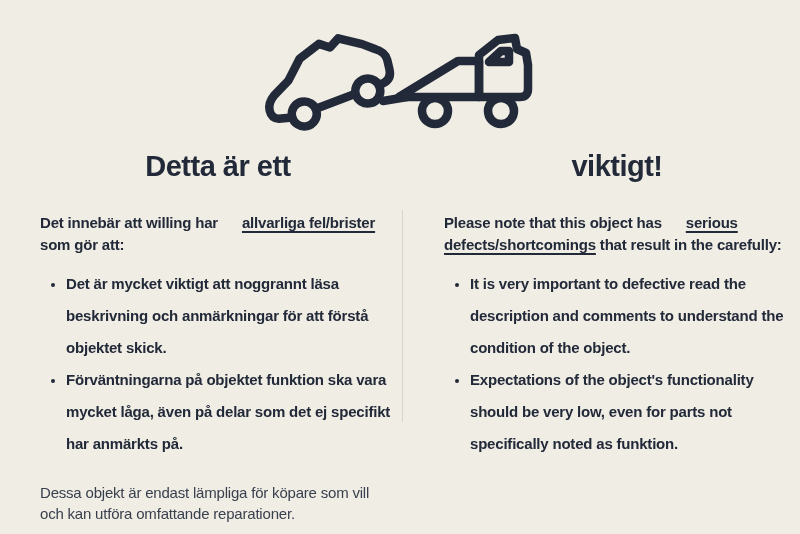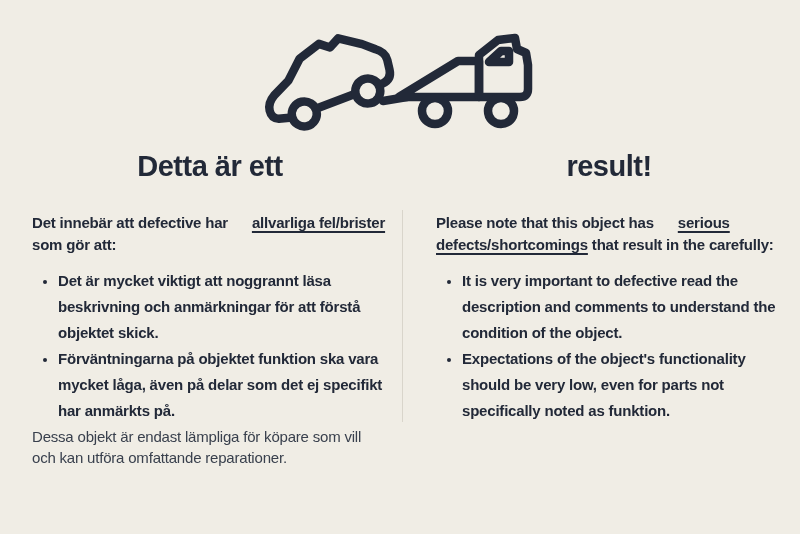--- a/index.html
+++ b/index.html
@@ -19,21 +19,21 @@
   }
   .page { position: relative; width: 800px; height: 534px; }
 
   .illustration { width: 282px; margin: 8px auto 0; }
   .illustration svg { display: block; }
 
   .cols {
     display: grid;
     grid-template-columns: 356px 346px;
     column-gap: 48px;
-    padding-left: 32px;
+    padding-left: 40px;
   }
 
   h1.heading {
     margin: 14px 0 0;
     font-size: 29px;
     line-height: 40px;
     font-weight: bold;
     letter-spacing: -0.5px;
     text-align: center;
     color: var(--ink);
@@ -55,29 +55,29 @@
     margin-left: 20px;
   }
 
   ul.bullets {
     margin: 12px 0 0;
     padding: 0 0 0 26px;
     list-style: disc outside;
   }
   ul.bullets li {
     font-size: 15px;
-    line-height: 26px;
+    line-height: 32px;
     font-weight: bold;
     letter-spacing: -0.2px;
     color: var(--ink);
   }
   ul.bullets li::marker { color: var(--ink); font-size: 13px; }
 
   p.note {
-    margin: 2px 0 0;
+    margin: 22px 0 0;
     font-size: 15px;
     line-height: 21px;
     font-weight: normal;
     letter-spacing: -0.2px;
     color: var(--muted);
   }
 
   .divider {
     position: absolute;
     left: 402px;
@@ -115,31 +115,31 @@
       </g>
     </svg>
   </div>
 
   <div class="cols">
 
     <section class="col">
       <h1 class="heading">
         <span class="hline">Detta är ett</span>
       </h1>
-      <p class="intro"><span>Det innebär att defective har </span><span class="u">allvarliga fel/brister</span><span> som gör att:</span></p>
+      <p class="intro"><span>Det innebär att willing har </span><span class="u">allvarliga fel/brister</span><span> som gör att:</span></p>
       <ul class="bullets">
         <li>Det är mycket viktigt att noggrannt läsa beskrivning och anmärkningar  för att förstå objektet skick.</li>
         <li>Förväntningarna på objektet funktion ska vara mycket låga, även på delar som det ej specifikt har anmärkts på.</li>
       </ul>
       <p class="note">Dessa objekt är endast lämpliga för köpare som vill och kan utföra omfattande reparationer.</p>
     </section>
 
     <section class="col">
       <h1 class="heading">
-        <span class="hline">result!</span>
+        <span class="hline">viktigt!</span>
       </h1>
       <p class="intro"><span>Please note that this object has </span><span class="u">serious defects/shortcomings</span><span> that result in the carefully:</span></p>
       <ul class="bullets">
         <li>It is very important to defective read the description and comments to understand the condition of the object.</li>
         <li>Expectations of the object's functionality should be very low, even for parts not specifically noted as funktion.</li>
       </ul>
     </section>
 
   </div>
 

